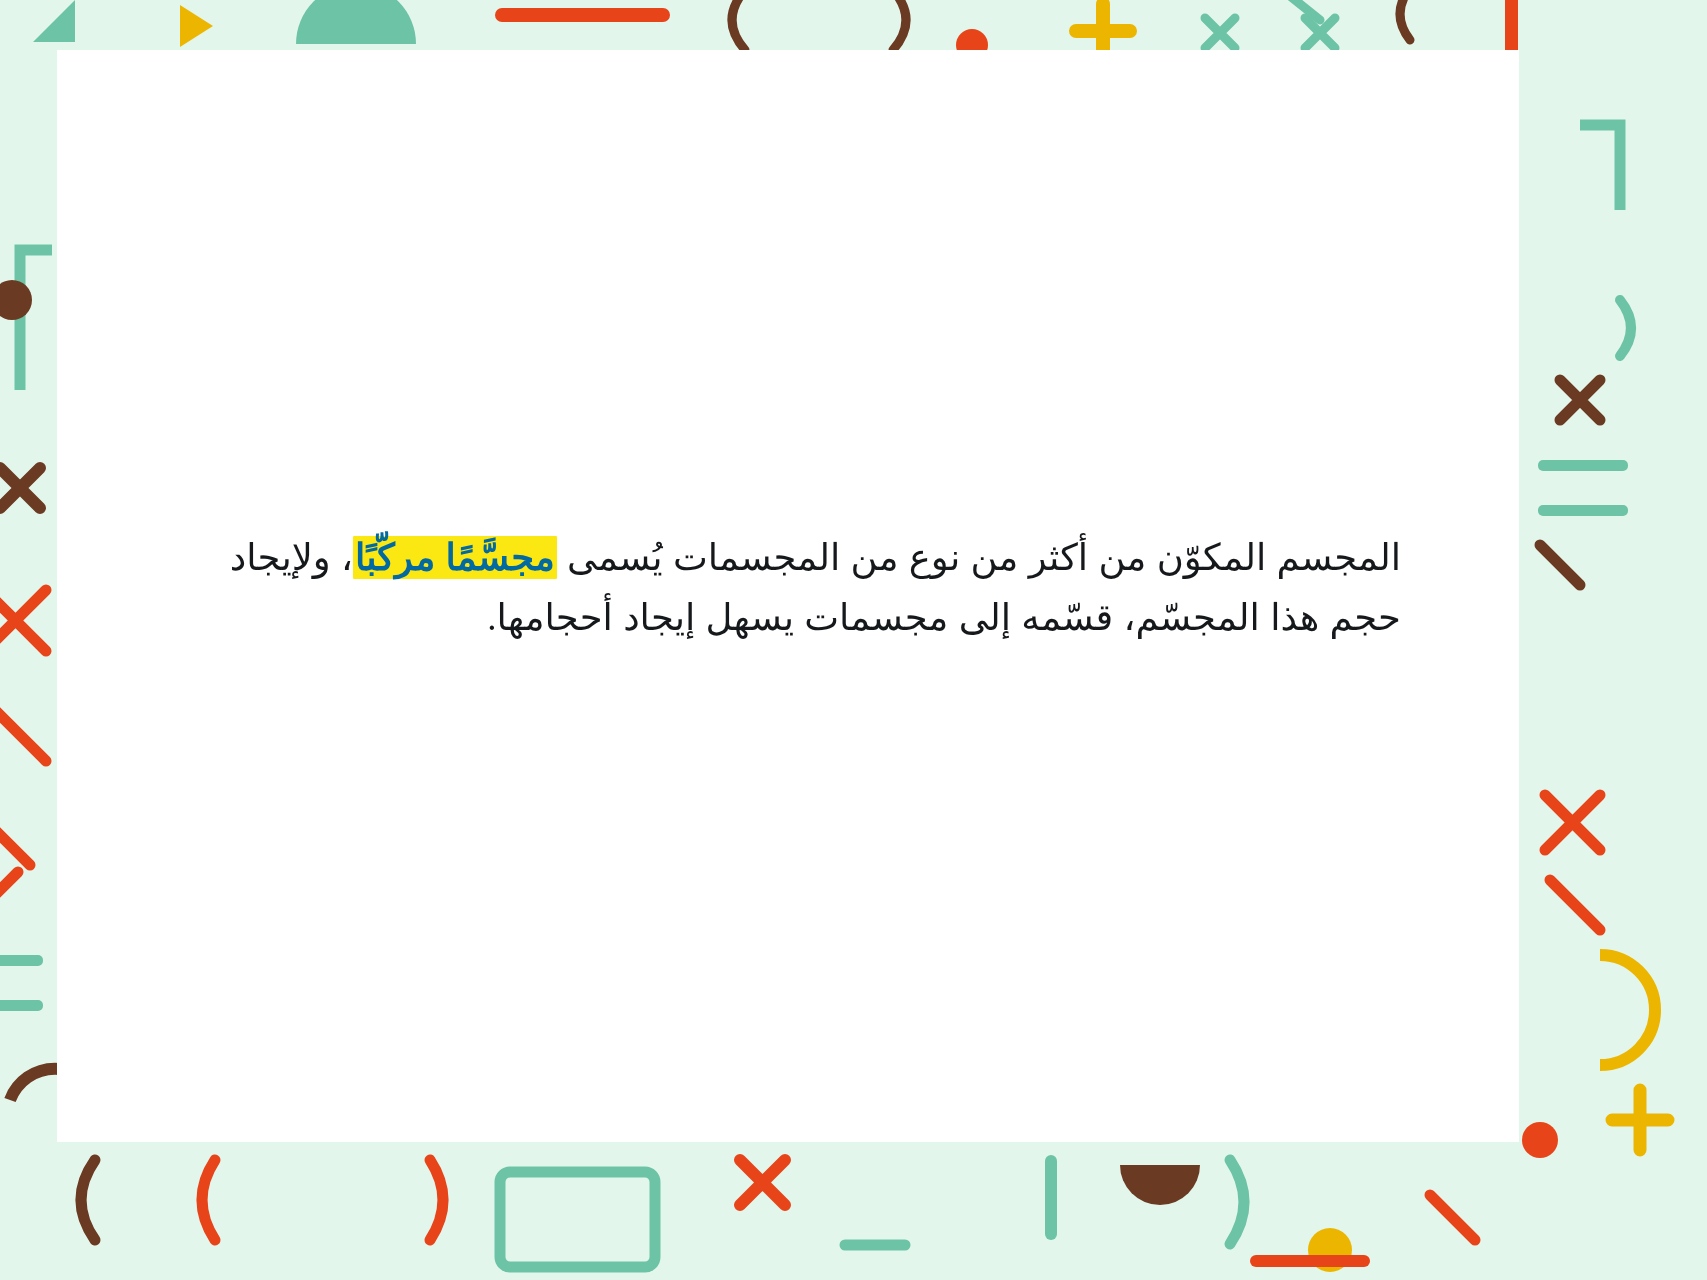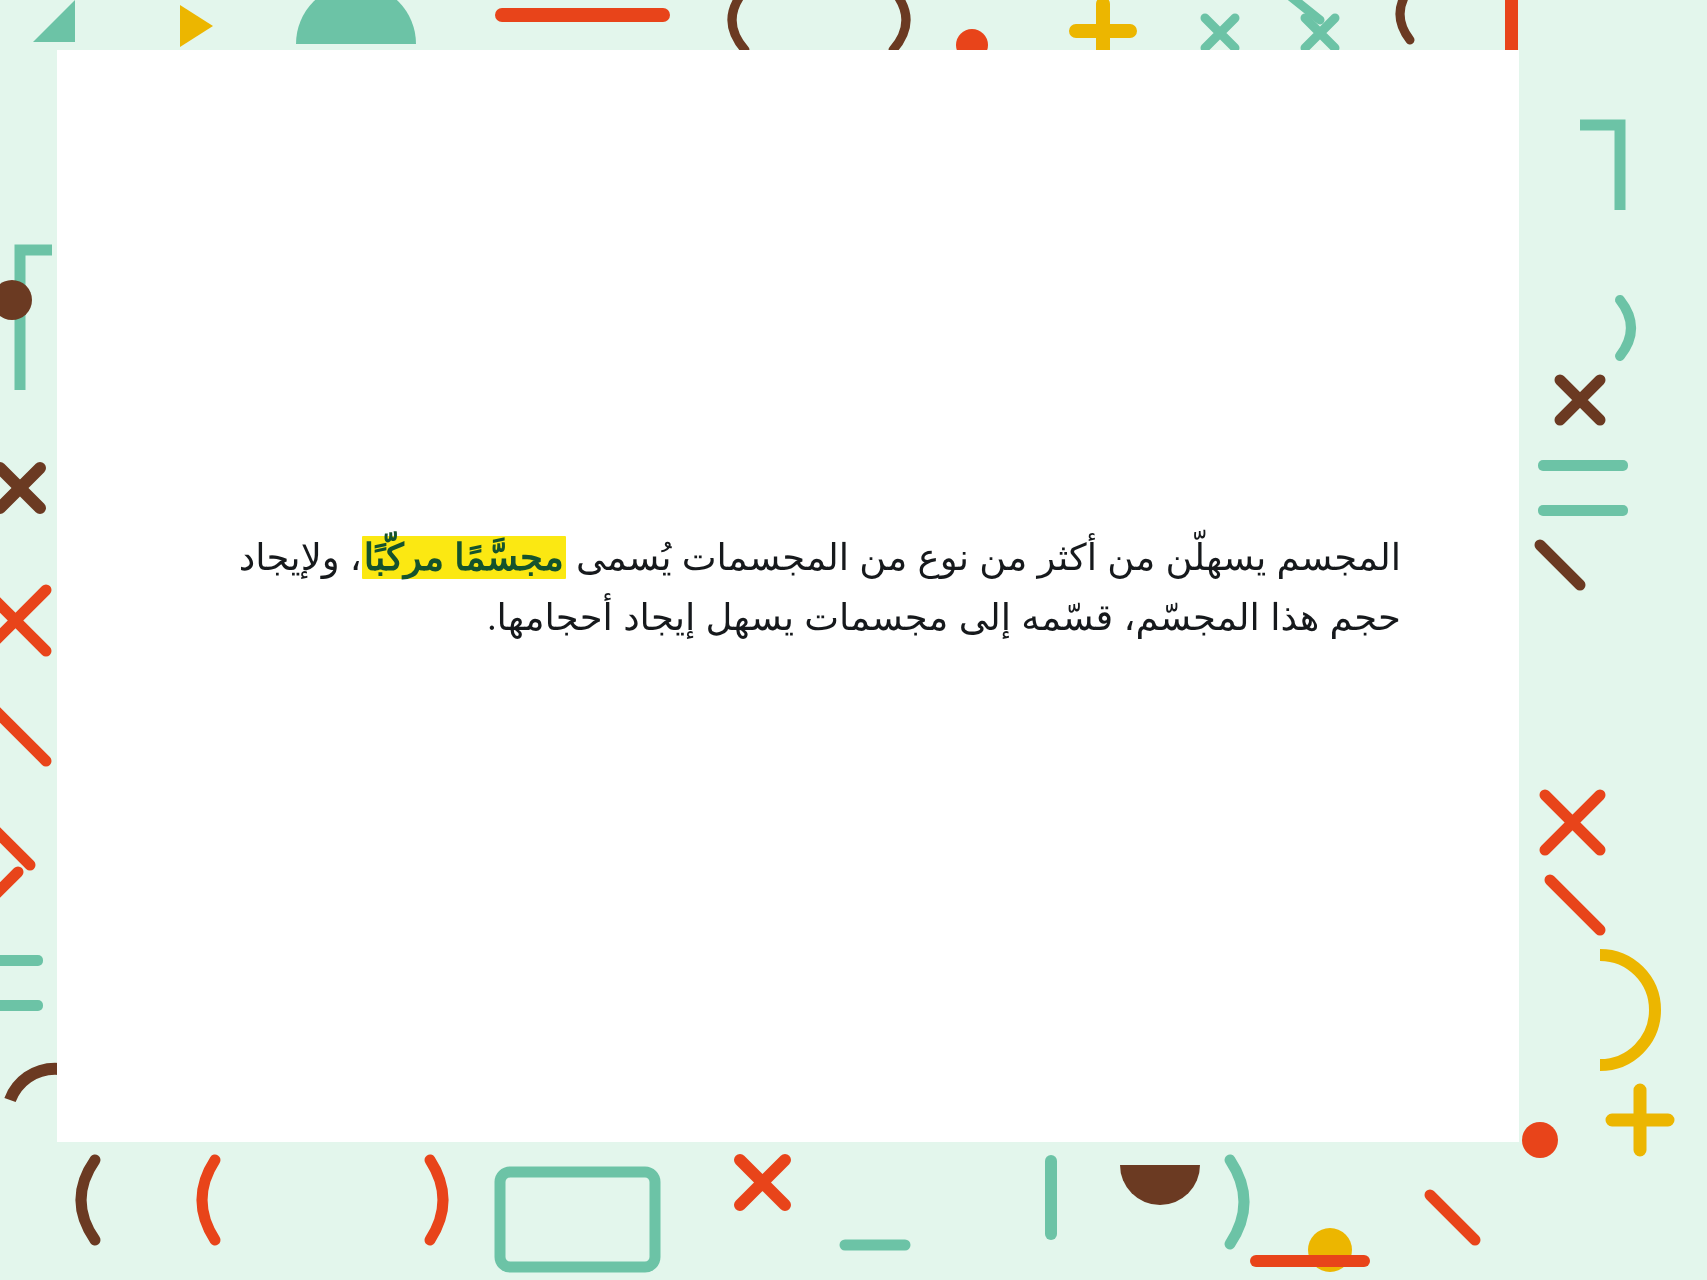--- a/index.html
+++ b/index.html
@@ -61,21 +61,21 @@
     letter-spacing: 0px;
     word-spacing: 1px;
     margin: 0;
   }
 
   .hl {
     background: #fbe812;
     font-weight: bold;
     padding: 1px 2px;
     border-radius: 1px;
-    color: #14532d;
+    color: #0369a1;
   }
 </style>
 </head>
 <body>
 
 <div class="slide-root">
 
   <div class="decor-layer">
     <svg width="1707" height="1280" viewBox="0 0 1707 1280">
 
@@ -128,17 +128,17 @@
       <path d="M1230 1160 q28 42 0 84" stroke="#6cc3a6" stroke-width="11" fill="none" stroke-linecap="round"></path>
       <circle cx="1330" cy="1250" r="22" fill="#ecb600"></circle>
       <path d="M1430 1195 L1475 1240" stroke="#e8441a" stroke-width="11" stroke-linecap="round"></path>
       <rect x="1250" y="1255" width="120" height="12" rx="6" fill="#e8441a"></rect>
       <path d="M845 1245 L905 1245" stroke="#6cc3a6" stroke-width="11" stroke-linecap="round"></path>
     </svg>
   </div>
 
   <div class="content-card">
     <div class="body-text-block">
-      <p class="body-text"><span>المجسم يسهلّن من أكثر من نوع من المجسمات يُسمى </span><span class="hl">مجسَّمًا مركّبًا</span><span>، ولإيجاد حجم هذا المجسّم، قسّمه إلى مجسمات يسهل إيجاد أحجامها.</span></p>
+      <p class="body-text"><span>المجسم المكوّن من أكثر من نوع من المجسمات يُسمى </span><span class="hl">مجسَّمًا مركّبًا</span><span>، ولإيجاد حجم هذا المجسّم، قسّمه إلى مجسمات يسهل إيجاد أحجامها.</span></p>
     </div>
   </div>
 
 </div>
 
 </body></html>

